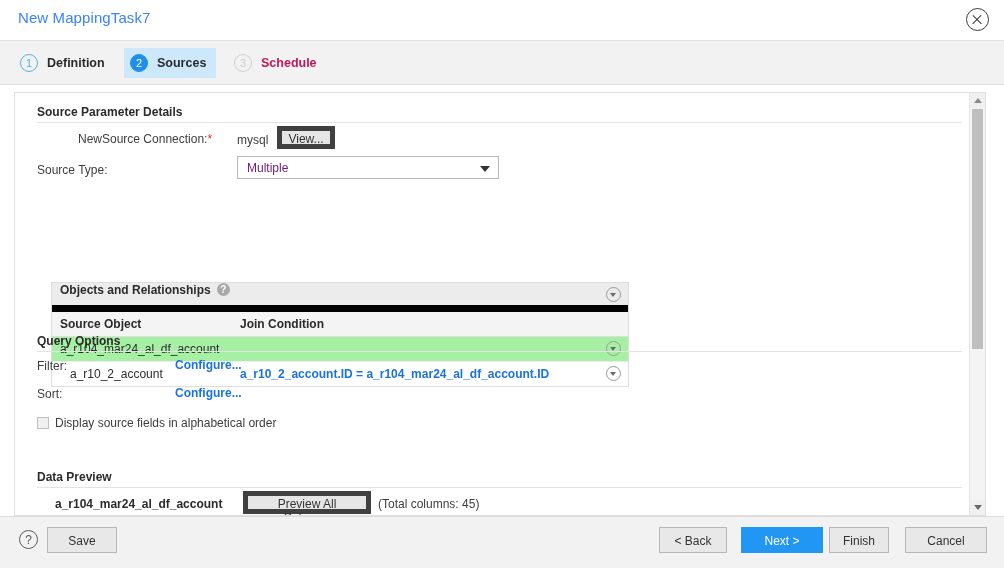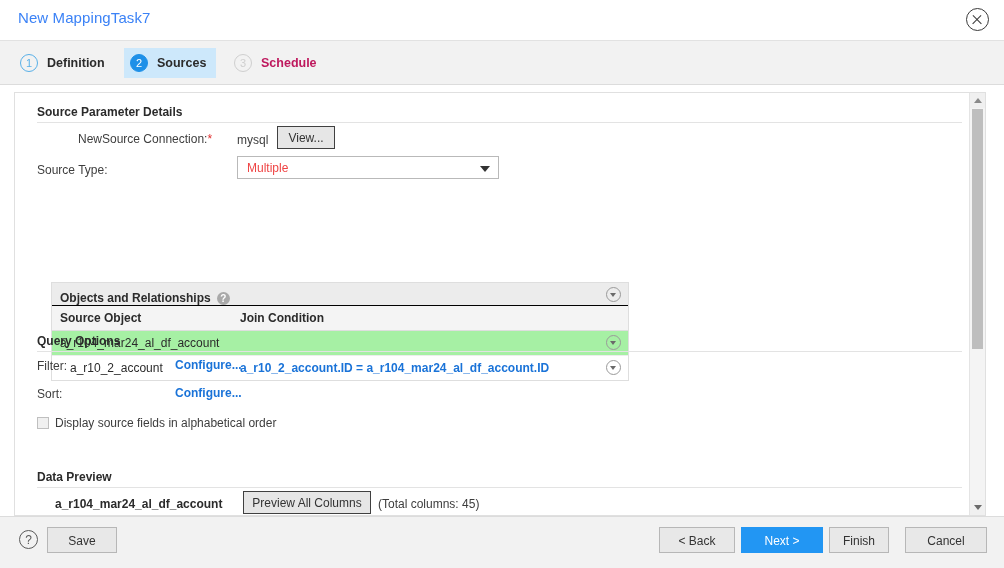--- a/index.html
+++ b/index.html
@@ -142,36 +142,36 @@
 
   .val-text {
     position: absolute;
     font-size: 12px;
     color: #3d3d3d;
   }
 
   .btn-grey {
     position: absolute;
     background: #e6e6e6;
-    border: 1px solid #404040;
+    border: 5px solid #404040;
     font-family: "Liberation Sans", sans-serif;
     font-size: 12px;
     color: #333333;
     box-sizing: border-box;
     cursor: pointer;
     text-align: center;
   }
 
   .select-box {
     position: absolute;
     background: #ffffff;
     border: 1px solid #b9b9b9;
     box-sizing: border-box;
     font-size: 12px;
-    color: #ef4444;
+    color: #701a75;
     cursor: pointer;
   }
   .select-box .sel-val {
     position: absolute;
     left: 9px; top: 4px;
   }
   .select-box .caret {
     position: absolute;
     right: 8px; top: 9px;
     width: 0; height: 0;
@@ -184,24 +184,24 @@
   .grid {
     position: absolute;
     left: 36px; top: 189px;
     width: 578px;
     border: 1px solid #dedede;
     box-sizing: border-box;
   }
   .grid-title {
     height: 22px;
     background: #ececec;
-    border-bottom: 1px solid #000000;
+    border-bottom: 7px solid #000000;
     position: relative;
     display: flex;
-    align-items: flex-end;
+    align-items: flex-start;
     padding-left: 8px;
   }
   .grid-title-text {
     font-size: 12px;
     font-weight: bold;
     color: #2b2b2b;
   }
   .help-circle {
     width: 13px; height: 13px;
     border-radius: 50%;
@@ -470,17 +470,17 @@
   <div class="vscroll">
     <div class="vs-arrow vs-up"></div>
     <div class="vs-thumb"></div>
     <div class="vs-arrow vs-down"></div>
   </div>
 </div>
 
 <div class="footer">
   <div class="help-round">?</div>
   <button class="fbtn" style="left:47px; width:70px;">Save</button>
-  <button class="fbtn" style="left:659px; width:76px;">&lt; Back</button>
+  <button class="fbtn" style="left:659px; width:68px;">&lt; Back</button>
   <button class="fbtn primary" style="left:741px; width:82px;">Next &gt;</button>
   <button class="fbtn" style="left:829px; width:60px;">Finish</button>
   <button class="fbtn" style="left:905px; width:82px;">Cancel</button>
 </div>
 
 </body></html>

